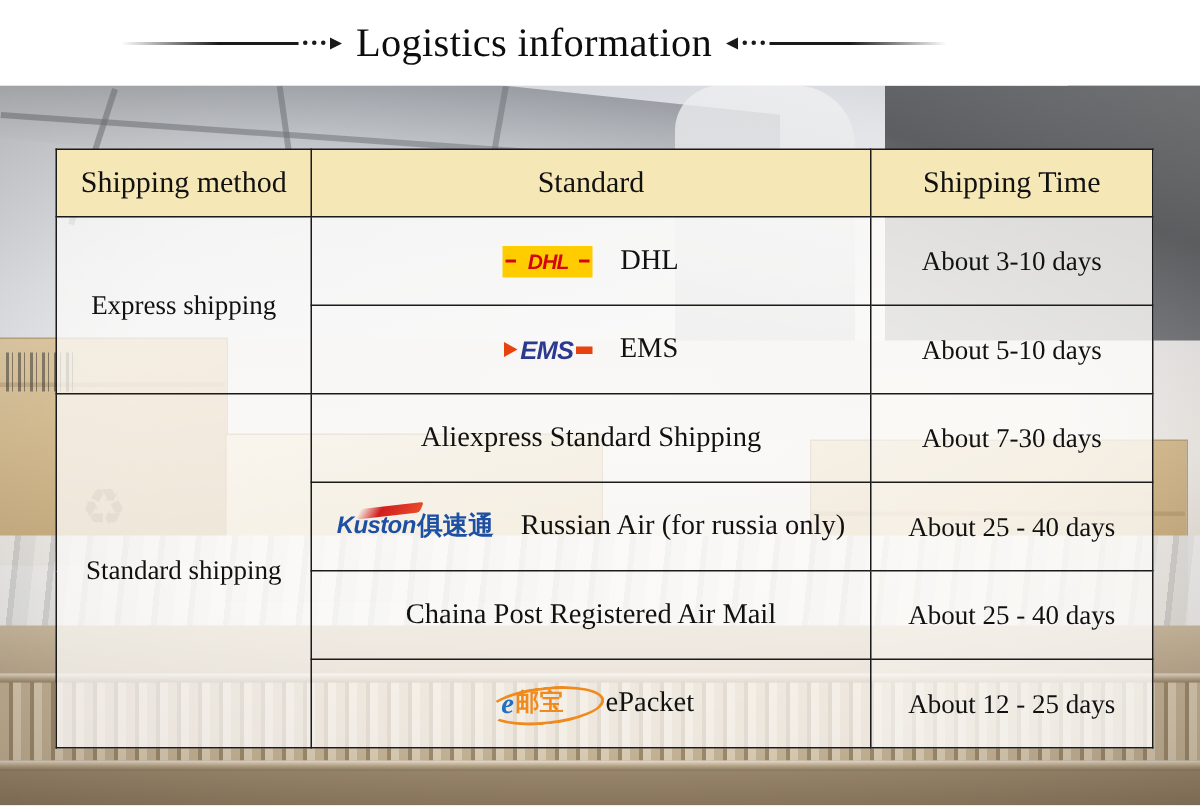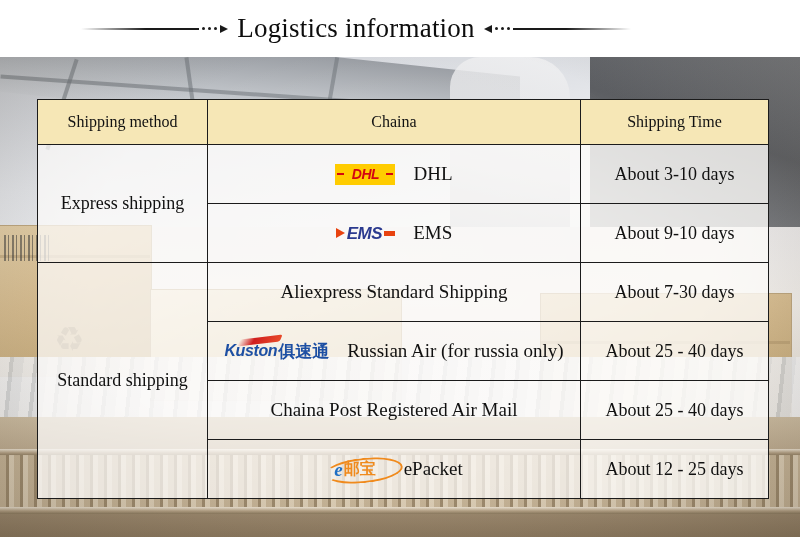--- a/index.html
+++ b/index.html
@@ -186,21 +186,21 @@
     text-align: center;
     vertical-align: middle;
     font-family: "Liberation Serif", "DejaVu Serif", serif;
     color: #111111;
     font-weight: normal;
     padding: 0 4px;
   }
   thead th {
     height: 44px;
     background: #f6e7b6;
-    font-size: 16px;
+    font-size: 20px;
     margin-left: 10px;
   }
   tbody td {
     height: 58px;
     font-size: 18px;
     background: rgba(252,251,249,0.80);
   }
   td.method {
     font-size: 18px;
     background: rgba(252,251,249,0.74);
@@ -336,21 +336,21 @@
     font-family: "Liberation Serif", "DejaVu Serif", serif;
     font-style: italic;
     font-weight: bold;
     font-size: 19px;
     color: #1f6fc4;
     line-height: 1;
     z-index: 2;
     padding-left: 5px;
   }
   .epacket-cjk {
-    font-family: Liberation Sans, sans-serif;
+    font-family: Liberation Mono, monospace;
     font-weight: bold;
     font-size: 16px;
     color: #f08a1c;
     line-height: 1;
     z-index: 2;
   }
 </style>
 </head>
 <body>
 
@@ -410,21 +410,21 @@
   <div class="table-wrap">
     <table class="logi">
       <colgroup>
         <col style="width:170px">
         <col style="width:373px">
         <col style="width:188px">
       </colgroup>
       <thead>
         <tr>
           <th>Shipping method</th>
-          <th>Chaina</th>
+          <th>Standard</th>
           <th>Shipping Time</th>
         </tr>
       </thead>
       <tbody>
 
         <tr>
           <td class="method" rowspan="2">Express shipping</td>
           <td class="courier">
             <span class="courier-inner">
               <span class="logo-dhl">
@@ -440,21 +440,21 @@
           <td class="courier">
             <span class="courier-inner">
               <span class="logo-ems">
                 <span class="ems-chev"></span>
                 <span class="ems-txt">EMS</span>
                 <span class="ems-bar"></span>
               </span>
               <span class="courier-label">EMS</span>
             </span>
           </td>
-          <td class="time">About 9-10 days</td>
+          <td class="time">About 5-10 days</td>
         </tr>
 
         <tr>
           <td class="method" rowspan="4">Standard shipping</td>
           <td class="courier">
             <span class="courier-inner">
               <span class="courier-label">Aliexpress Standard Shipping</span>
             </span>
           </td>
           <td class="time">About 7-30 days</td>

